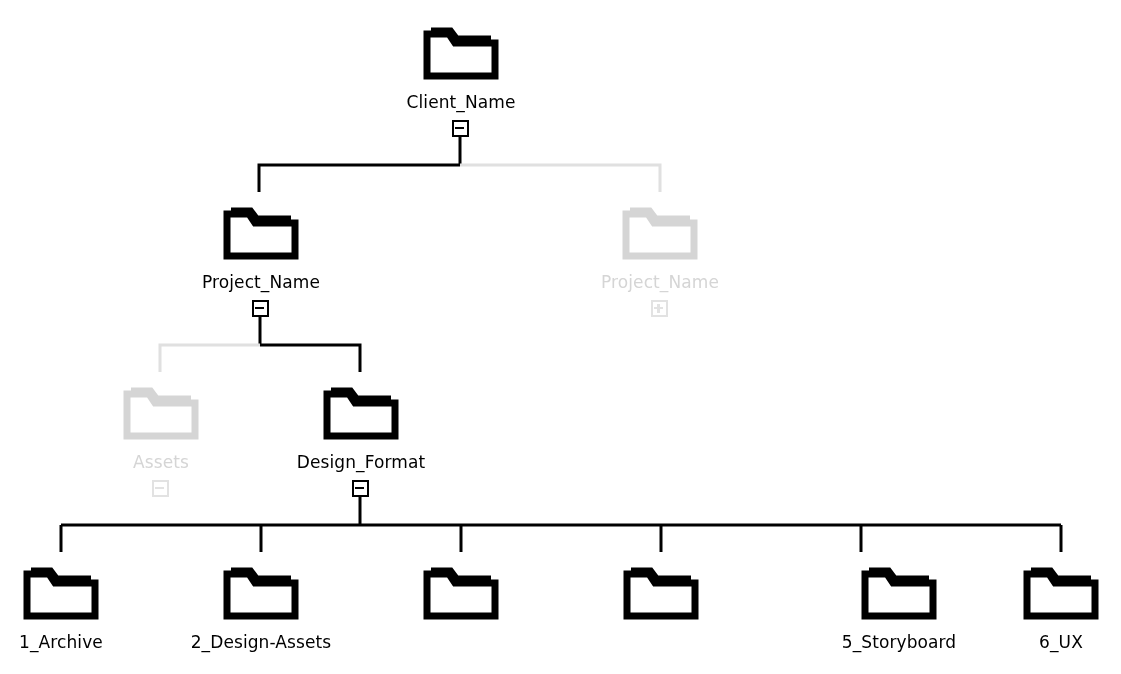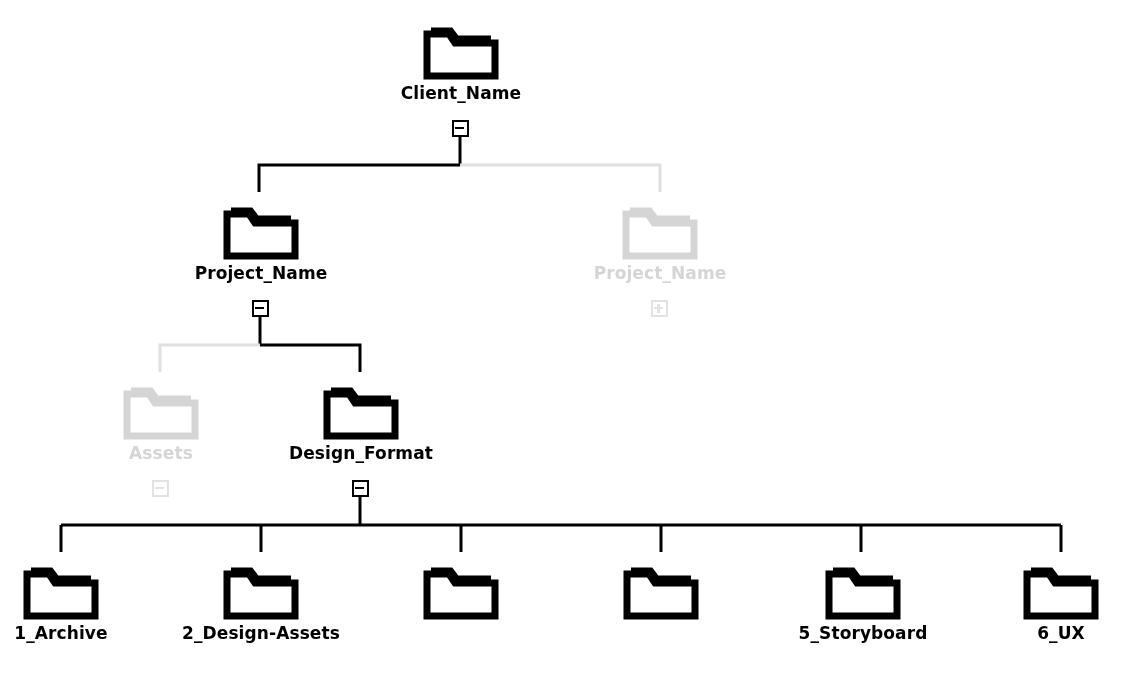--- a/index.html
+++ b/index.html
@@ -31,27 +31,26 @@
     z-index: 2;
   }
   .node .ficon {
     display: block;
     margin: 0 auto;
     width: 80px;
     height: 56px;
   }
   .node .flabel {
     display: block;
-    margin-top: 3px;
+    margin-top: 12px;
     font-size: 17px;
     line-height: 20px;
     letter-spacing: 0.1px;
     color: #000000;
     white-space: nowrap;
-    font-weight: bold;
   }
   .node.dim .flabel { color: #d5d5d5; }
   .toggle {
     position: absolute;
     width: 17px;
     height: 17px;
     margin-left: -8.5px;
     box-sizing: border-box;
     border: 2.5px solid #000000;
     background: #ffffff;
@@ -161,21 +160,21 @@
           <path d="M6 10 H28 L34 19 H74 V52 H6 Z" fill="none" stroke="#000000" stroke-width="7" stroke-linejoin="miter"></path>
           <path d="M10 6 H30 L36 14 H70" fill="none" stroke="#000000" stroke-width="5" stroke-linejoin="miter" stroke-linecap="butt"></path>
         </svg>
       </div>
       <div class="node" style="left: 661px; top: 564px;">
         <svg viewBox="0 0 80 56" class="ficon">
           <path d="M6 10 H28 L34 19 H74 V52 H6 Z" fill="none" stroke="#000000" stroke-width="7" stroke-linejoin="miter"></path>
           <path d="M10 6 H30 L36 14 H70" fill="none" stroke="#000000" stroke-width="5" stroke-linejoin="miter" stroke-linecap="butt"></path>
         </svg>
       </div>
-      <div class="node" style="left: 863px; top: 564px;">
+      <div class="node" style="left: 899px; top: 564px;">
         <svg viewBox="0 0 80 56" class="ficon">
           <path d="M6 10 H28 L34 19 H74 V52 H6 Z" fill="none" stroke="#000000" stroke-width="7" stroke-linejoin="miter"></path>
           <path d="M10 6 H30 L36 14 H70" fill="none" stroke="#000000" stroke-width="5" stroke-linejoin="miter" stroke-linecap="butt"></path>
         </svg>
         <span class="flabel">5_Storyboard</span>
       </div>
       <div class="node" style="left: 1061px; top: 564px;">
         <svg viewBox="0 0 80 56" class="ficon">
           <path d="M6 10 H28 L34 19 H74 V52 H6 Z" fill="none" stroke="#000000" stroke-width="7" stroke-linejoin="miter"></path>
           <path d="M10 6 H30 L36 14 H70" fill="none" stroke="#000000" stroke-width="5" stroke-linejoin="miter" stroke-linecap="butt"></path>

